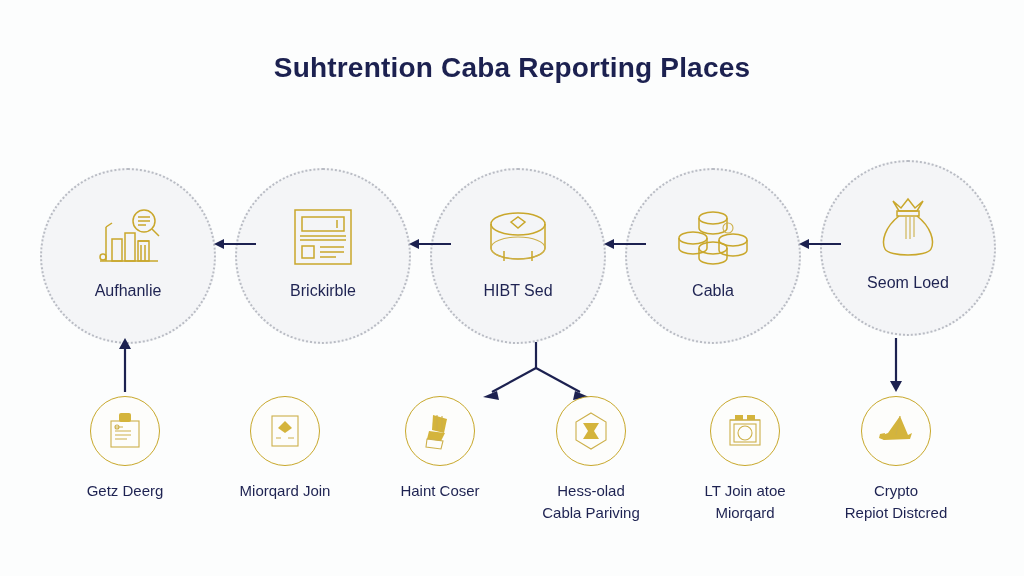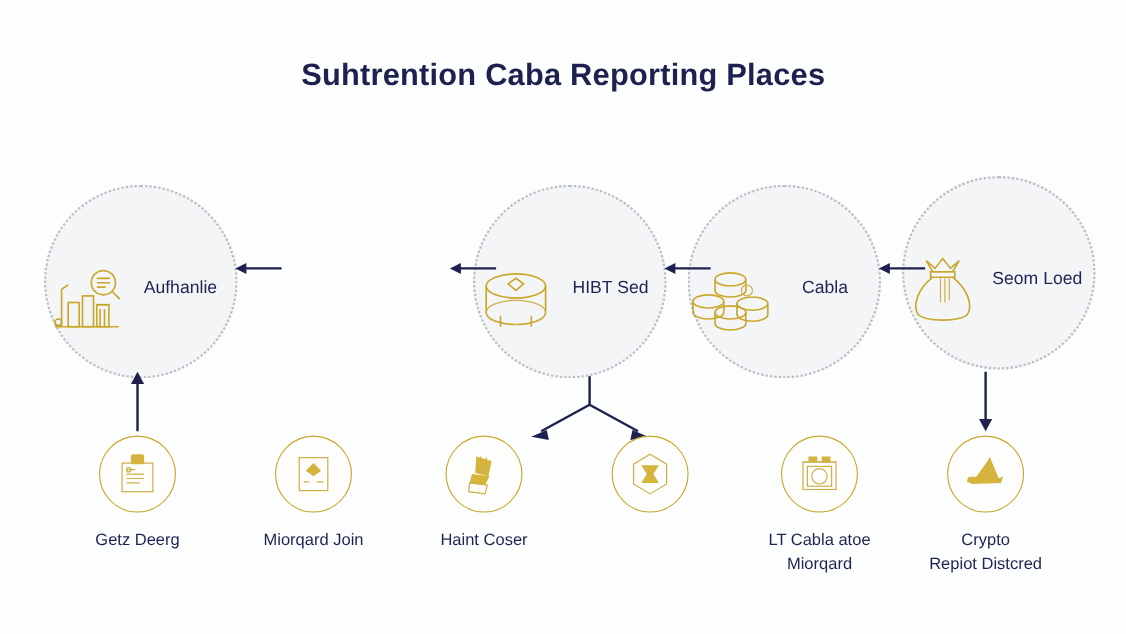--- a/index.html
+++ b/index.html
@@ -39,21 +39,21 @@
   
   .top-node {
     position: absolute;
     width: 176px;
     height: 176px;
     border-radius: 50%;
     background: #f4f5f7;
     border: 2px dotted #b9bcc4;
     box-sizing: border-box;
     display: flex;
-    flex-direction: row;
+    flex-direction: column;
     align-items: center;
     justify-content: flex-start;
   }
   .top-node .icon-wrap {
     margin-top: 34px;
     width: 74px;
     height: 66px;
     display: flex;
     align-items: center;
     justify-content: center;
@@ -137,20 +137,34 @@
         <path class="gold" d="M46 36 h11 M49 40 v16 M53 40 v16"></path>
         <circle class="gold" cx="52" cy="16" r="11"></circle>
         <path class="gold" d="M60 24 l7 7"></path>
         <path class="gold" d="M46 12 h12 M46 16 h12 M46 20 h8"></path>
         <circle class="gold" cx="11" cy="52" r="3"></circle>
       </svg>
     </div>
     <div class="node-label">Aufhanlie</div>
   </div>
 
+  <div class="top-node" style="left:235px; top:168px;">
+    <div class="icon-wrap">
+      <svg width="72" height="62" viewBox="0 0 72 62">
+        <rect class="gold" x="8" y="4" width="56" height="54"></rect>
+        <rect class="gold" x="15" y="11" width="42" height="14"></rect>
+        <path class="gold" d="M50 14 v8"></path>
+        <path class="gold" d="M13 30 h46"></path>
+        <path class="gold" d="M13 34 h46"></path>
+        <rect class="gold" x="15" y="40" width="12" height="12"></rect>
+        <path class="gold" d="M33 41 h24 M33 46 h24 M33 51 h16"></path>
+      </svg>
+    </div>
+    <div class="node-label">Brickirble</div>
+  </div>
 
   <div class="top-node" style="left:430px; top:168px;">
     <div class="icon-wrap">
       <svg width="74" height="62" viewBox="0 0 74 62">
         <ellipse class="gold" cx="37" cy="18" rx="27" ry="11"></ellipse>
         <path class="gold" d="M10 18 V42 a27 11 0 0 0 54 0 V18"></path>
         <ellipse class="gold-thin" cx="37" cy="42" rx="27" ry="11"></ellipse>
         <path class="gold" d="M30 16 l7 -5 l7 5 l-7 6 z"></path>
         <path class="gold" d="M23 45 v10 M51 45 v10"></path>
       </svg>
@@ -269,35 +283,39 @@
     </div>
   </div>
 
   <div class="bottom-node" style="left:517px; top:396px;">
     <div class="circle">
       <svg width="38" height="40" viewBox="0 0 38 40">
         <path class="gold-thin" d="M19 2 L34 11 V29 L19 38 L4 29 V11 z"></path>
         <path class="gold-fill" d="M11 12 h16 l-5 8 l5 8 h-16 l5 -8 z"></path>
       </svg>
     </div>
+    <div class="node-label">
+      <span>Hess-olad</span>
+      <span class="l2">Cabla Pariving</span>
+    </div>
   </div>
 
   <div class="bottom-node" style="left:671px; top:396px;">
     <div class="circle">
       <svg width="38" height="38" viewBox="0 0 38 38">
         <rect class="gold-thin" x="4" y="8" width="30" height="25"></rect>
         <rect class="gold-thin" x="8" y="12" width="22" height="18"></rect>
         <circle class="gold-thin" cx="19" cy="21" r="7"></circle>
         <path class="gold-fill" d="M9 3 h8 v5 h-8 z"></path>
         <path class="gold-fill" d="M21 3 h8 v5 h-8 z"></path>
         <path class="gold-thin" d="M4 8 h30"></path>
       </svg>
     </div>
     <div class="node-label">
-      <span>LT Cabla atoe</span>
+      <span>LT Join atoe</span>
       <span class="l2">Miorqard</span>
     </div>
   </div>
 
   <div class="bottom-node" style="left:822px; top:396px;">
     <div class="circle">
       <svg width="40" height="36" viewBox="0 0 40 36">
         <path class="gold-fill" d="M24 3 L32 22 L36 20 L34 26 L8 27 L4 23 L12 20 z"></path>
         <path class="gold-thin" d="M24 3 L20 22"></path>
         <path class="gold-fill" d="M4 21 l5 -1 l-1 7 l-5 -2 z"></path>

